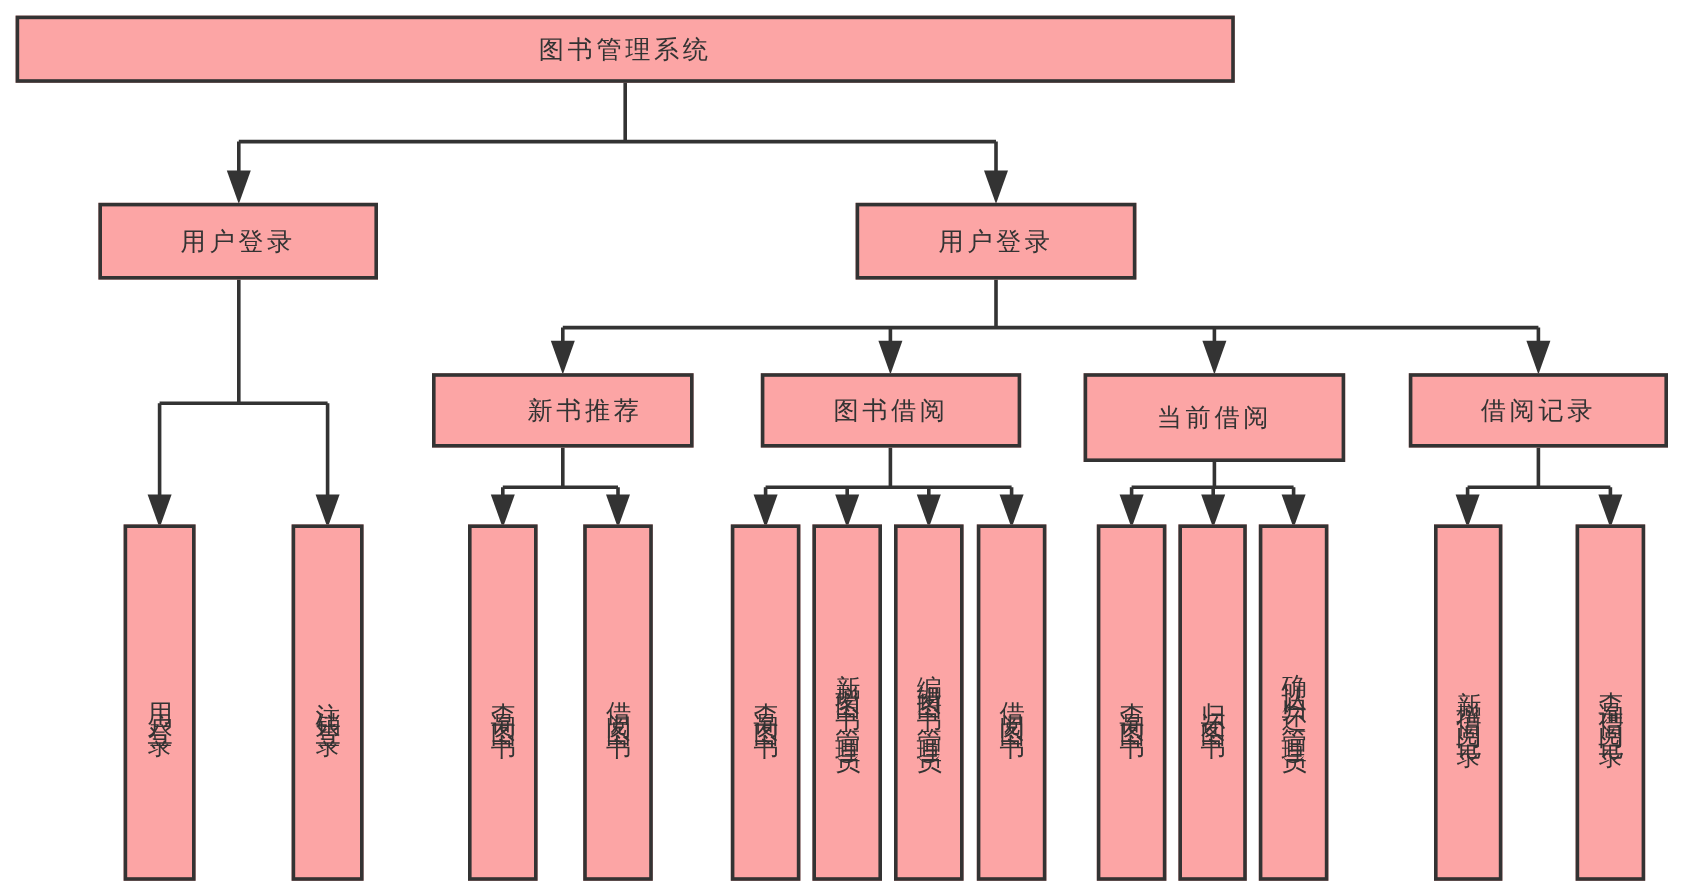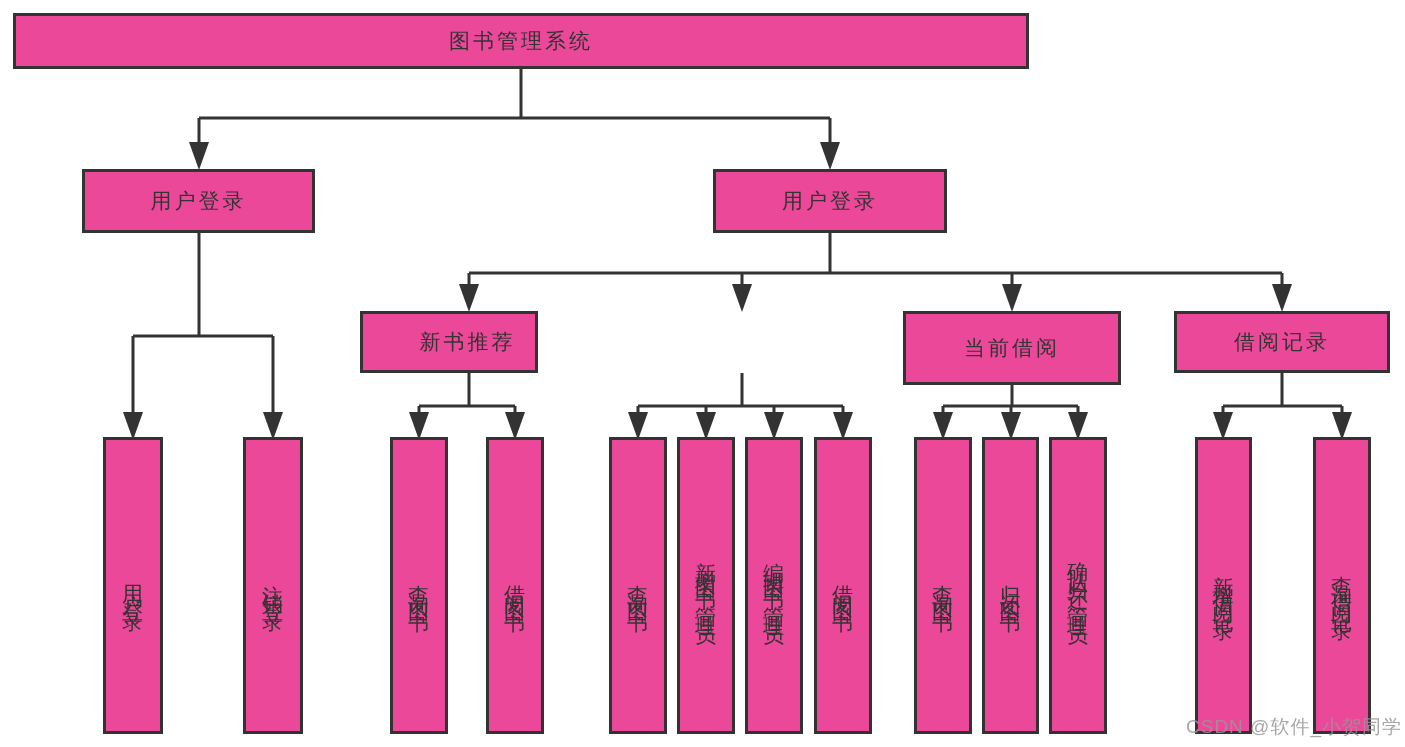--- a/index.html
+++ b/index.html
@@ -18,21 +18,21 @@
   .connectors {
     position: absolute;
     left: 0;
     top: 0;
     width: 1405px;
     height: 747px;
   }
   .box {
     position: absolute;
     box-sizing: border-box;
-    background: #ec4899;
+    background: #fca5a5;
     border: 3px solid #333333;
     color: #333333;
     display: flex;
     align-items: center;
     justify-content: center;
     text-align: right;
   }
   .h-label {
     font-size: 21px;
     letter-spacing: 3px;
@@ -105,22 +105,25 @@
     <span class="h-label">图书管理系统</span>
   </div>
 
   <div class="box" style="left:82px; top:169px; width:233px; height:64px;">
     <span class="h-label">用户登录</span>
   </div>
   <div class="box" style="left:713px; top:169px; width:234px; height:64px;">
     <span class="h-label">用户登录</span>
   </div>
 
-  <div class="box" style="left:360px; top:311px; width:178px; height:62px;padding-left:37px;">
+  <div class="box" style="left:360px; top:311px; width:218px; height:62px;padding-left:37px;">
     <span class="h-label">新书推荐</span>
+  </div>
+  <div class="box" style="left:634px; top:311px; width:217px; height:62px;">
+    <span class="h-label">图书借阅</span>
   </div>
   <div class="box" style="left:903px; top:311px; width:218px; height:74px;">
     <span class="h-label">当前借阅</span>
   </div>
   <div class="box" style="left:1174px; top:311px; width:216px; height:62px;">
     <span class="h-label">借阅记录</span>
   </div>
 
   <div class="box v-label" style="left:103px; top:437px; width:60px; height:297px;">用户登录</div>
   <div class="box v-label" style="left:243px; top:437px; width:60px; height:297px;">注销登录</div>
@@ -133,15 +136,14 @@
   <div class="box v-label" style="left:745px; top:437px; width:58px; height:297px;">编辑图书（管理员）</div>
   <div class="box v-label" style="left:814px; top:437px; width:58px; height:297px;">借阅图书</div>
 
   <div class="box v-label" style="left:914px; top:437px; width:58px; height:297px;">查询图书</div>
   <div class="box v-label" style="left:982px; top:437px; width:57px; height:297px;">归还图书</div>
   <div class="box v-label" style="left:1049px; top:437px; width:58px; height:297px;">确认归还（管理员）</div>
 
   <div class="box v-label" style="left:1195px; top:437px; width:57px; height:297px;">新增借阅记录</div>
   <div class="box v-label" style="left:1313px; top:437px; width:58px; height:297px;">查询借阅记录</div>
 
-  <div class="watermark">CSDN @软件_小贺同学</div>
 
 </div>
 
 </body></html>

